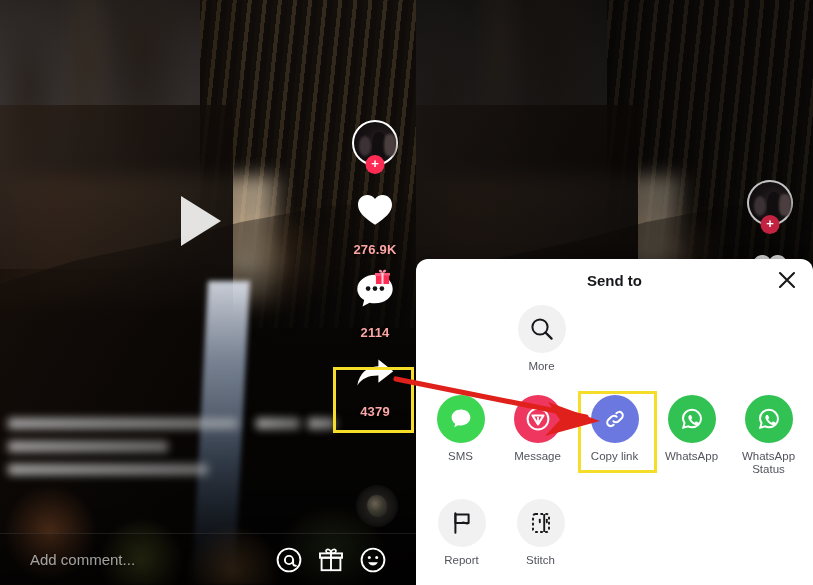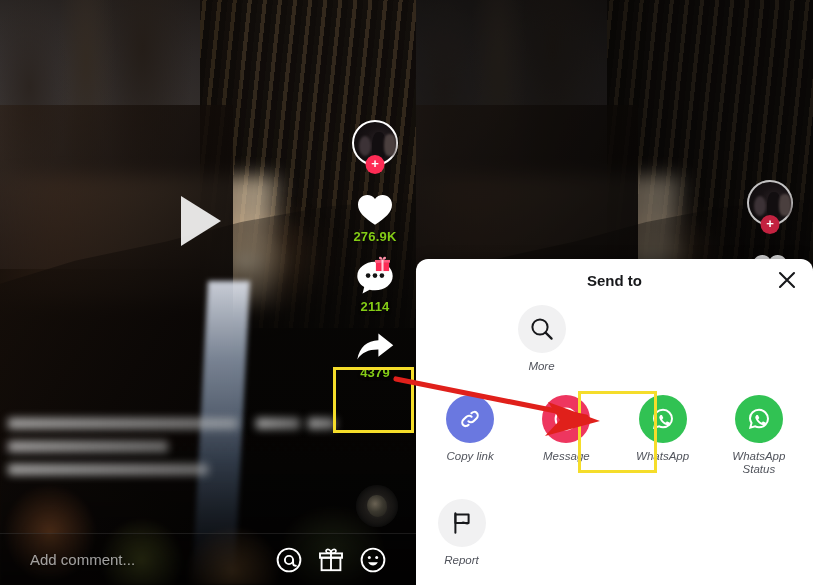--- a/index.html
+++ b/index.html
@@ -87,21 +87,21 @@
     border-left: 40px solid rgba(255,255,255,0.88);
     border-top: 25px solid transparent;
     border-bottom: 25px solid transparent;
     filter: blur(0.6px);
   }
 
   
   .rail { position: absolute; right: 10px; top: 120px; width: 62px; }
   .rail-item { position: relative; width: 62px; display: flex; flex-direction: column; align-items: center; }
   .rail-count {
-    color: #84cc16; font-size: 13px; font-weight: bold; margin-top: 3px;
+    color: #fca5a5; font-size: 13px; font-weight: bold; margin-top: 16px;
     text-shadow: 0 1px 3px rgba(0,0,0,0.6); letter-spacing: 0.2px;
   }
 
   .avatar-wrap { position: relative; width: 46px; height: 46px; }
   .avatar {
     width: 46px; height: 46px; border-radius: 50%;
     border: 2px solid #fff; overflow: hidden;
     background:
       radial-gradient(circle at 62% 48%, #2a2224 0%, #171214 46%, #0c0a0b 100%),
       linear-gradient(120deg, #5a4a46 0%, #2a2224 60%);
@@ -185,21 +185,20 @@
   }
 
   .more-row { padding: 4px 0 0 0; }
   .tile {
     width: 79px; display: flex; flex-direction: column; align-items: center;
     text-align: center;
   }
   .tile-label {
     margin-top: 7px; font-size: 11.5px; color: #51545c; line-height: 13px;
     max-width: 76px;
-    font-style: italic;
   }
   .circle48 {
     width: 48px; height: 48px; border-radius: 50%;
     display: flex; align-items: center; justify-content: center;
   }
   .grey-circle { background: #f1f1f2; }
 
   .row-apps {
     position: absolute; left: 0; top: 136px; width: 397px;
     display: flex; justify-content: space-around; padding: 0 6px;
@@ -370,45 +369,53 @@
               <circle cx="11" cy="11" r="7.6" fill="none" stroke="#17181b" stroke-width="2"></circle>
               <path d="M16.6 16.6 L22.6 22.6" stroke="#17181b" stroke-width="2.2" stroke-linecap="round"></path>
             </svg>
           </div>
           <div class="tile-label">More</div>
         </div>
       </div>
 
       <div class="row-apps">
 
+        <div class="tile">
+          <div class="circle48 c-sms">
+            <svg width="30" height="30" viewBox="0 0 30 30">
+              <path d="M15 5.6c-5.2 0-9.4 3.5-9.4 7.9 0 2.5 1.4 4.8 3.6 6.2l-.9 3.6 3.9-2.1c.9.2 1.8.3 2.8.3 5.2 0 9.4-3.5 9.4-7.9S20.2 5.6 15 5.6z" fill="#fff"></path>
+            </svg>
+          </div>
+          <div class="tile-label">SMS</div>
+        </div>
+
+        <div class="tile">
+          <div class="circle48 c-msg">
+            <svg width="30" height="30" viewBox="0 0 30 30">
+              <circle cx="15" cy="15" r="10.4" fill="none" stroke="#fff" stroke-width="2"></circle>
+              <path d="M9.4 11.4h11.2L15 20.4z" fill="none" stroke="#fff" stroke-width="2" stroke-linejoin="round"></path>
+              <path d="M15 20.4V13" stroke="#fff" stroke-width="1.8"></path>
+            </svg>
+          </div>
+          <div class="tile-label">Message</div>
+        </div>
 
         <div class="tile">
           <div class="circle48 c-copy">
             <svg width="30" height="30" viewBox="0 0 30 30">
               <g fill="none" stroke="#fff" stroke-width="2.1" stroke-linecap="round">
                 <path d="M16.4 9.2c1.6-1.6 4-1.7 5.4-.3 1.4 1.4 1.2 3.9-.4 5.5l-2.6 2.6c-1.6 1.6-4 1.7-5.4.3"></path>
                 <path d="M13.6 20.8c-1.6 1.6-4 1.7-5.4.3-1.4-1.4-1.2-3.9.4-5.5l2.6-2.6c1.6-1.6 4-1.7 5.4-.3"></path>
               </g>
             </svg>
           </div>
           <div class="tile-label">Copy link</div>
         </div>
 
         <div class="tile">
-          <div class="circle48 c-msg">
-            <svg width="30" height="30" viewBox="0 0 30 30">
-              <circle cx="15" cy="15" r="10.4" fill="none" stroke="#fff" stroke-width="2"></circle>
-              <path d="M9.4 11.4h11.2L15 20.4z" fill="none" stroke="#fff" stroke-width="2" stroke-linejoin="round"></path>
-              <path d="M15 20.4V13" stroke="#fff" stroke-width="1.8"></path>
-            </svg>
-          </div>
-          <div class="tile-label">Message</div>
-        </div>
-
-        <div class="tile">
           <div class="circle48 c-wa">
             <svg width="30" height="30" viewBox="0 0 30 30">
               <path d="M15 5.8c-5 0-9 3.8-9 8.5 0 1.7.5 3.3 1.5 4.6L6.3 23.6l4.9-1.2c1.1.6 2.4.9 3.8.9 5 0 9-3.8 9-8.5S20 5.8 15 5.8z" fill="none" stroke="#fff" stroke-width="2"></path>
               <path d="M11.8 11.4c.3-.5.6-.5.9-.5h.7c.2 0 .5 0 .8.6l1 2.3c.1.3 0 .5-.2.7l-.6.6c-.2.2-.2.4-.1.6.5 1 1.9 2.3 3 2.8.3.1.5.1.7-.1l.7-.8c.2-.2.4-.2.6-.1l2.2 1.1c.3.2.4.4.4.6 0 .9-.7 1.9-1.6 2-1.3.1-3.7-.6-5.8-2.5-2.1-1.9-3.1-4-3.2-5.2-.1-1 .5-1.8 1.5-2.1z" fill="#fff"></path>
             </svg>
           </div>
           <div class="tile-label">WhatsApp</div>
         </div>
 
         <div class="tile">
@@ -431,20 +438,31 @@
               <path d="M6.4 3.2v19.6" stroke="#17181b" stroke-width="2" stroke-linecap="round"></path>
               <path d="M6.4 4.4h13.2v8.6H6.4z" fill="none" stroke="#17181b" stroke-width="2" stroke-linejoin="round"></path>
               <path d="M19.6 13c-2.4 1.6-4.6-1.6-6.8 0" fill="none" stroke="#17181b" stroke-width="2"></path>
             </svg>
           </div>
           <div class="tile-label">Report</div>
         </div>
 
 
 
+        <div class="tile">
+          <div class="circle48 grey-circle">
+            <svg width="26" height="26" viewBox="0 0 26 26">
+              <rect x="5" y="4" width="16" height="18" rx="2.4" fill="none" stroke="#17181b" stroke-width="1.9" stroke-dasharray="2.6 2.4"></rect>
+              <path d="M16.2 4v18" stroke="#17181b" stroke-width="1.9"></path>
+              <path d="M11.8 9.6v2.6" stroke="#17181b" stroke-width="1.9" stroke-linecap="round"></path>
+              <path d="M18.8 9.6v2.6" stroke="#17181b" stroke-width="1.9" stroke-linecap="round"></path>
+            </svg>
+          </div>
+          <div class="tile-label">Stitch</div>
+        </div>
 
       </div>
     </div>
   </div>
 
   <div class="hl-box" id="hl-share"></div>
   <div class="hl-box" id="hl-copy"></div>
 
   <svg class="arrow-svg" viewBox="0 0 813 585">
     <path d="M396 379 L586 417" stroke="#e0201b" stroke-width="5.2" stroke-linecap="round" fill="none"></path>

